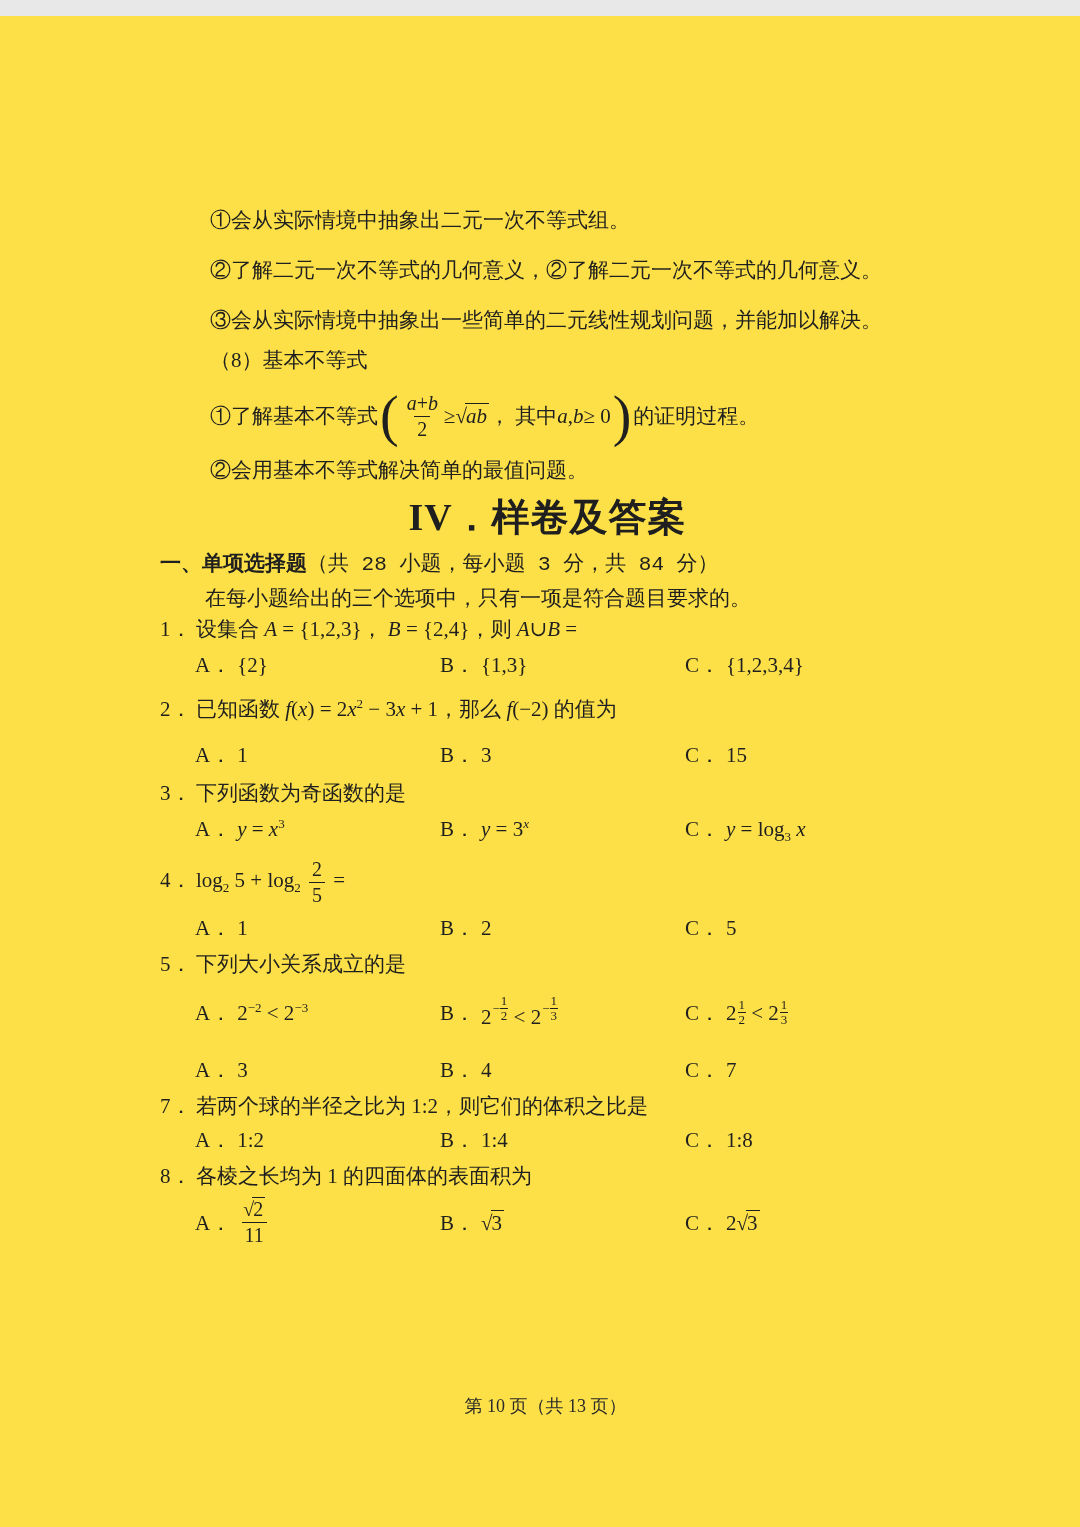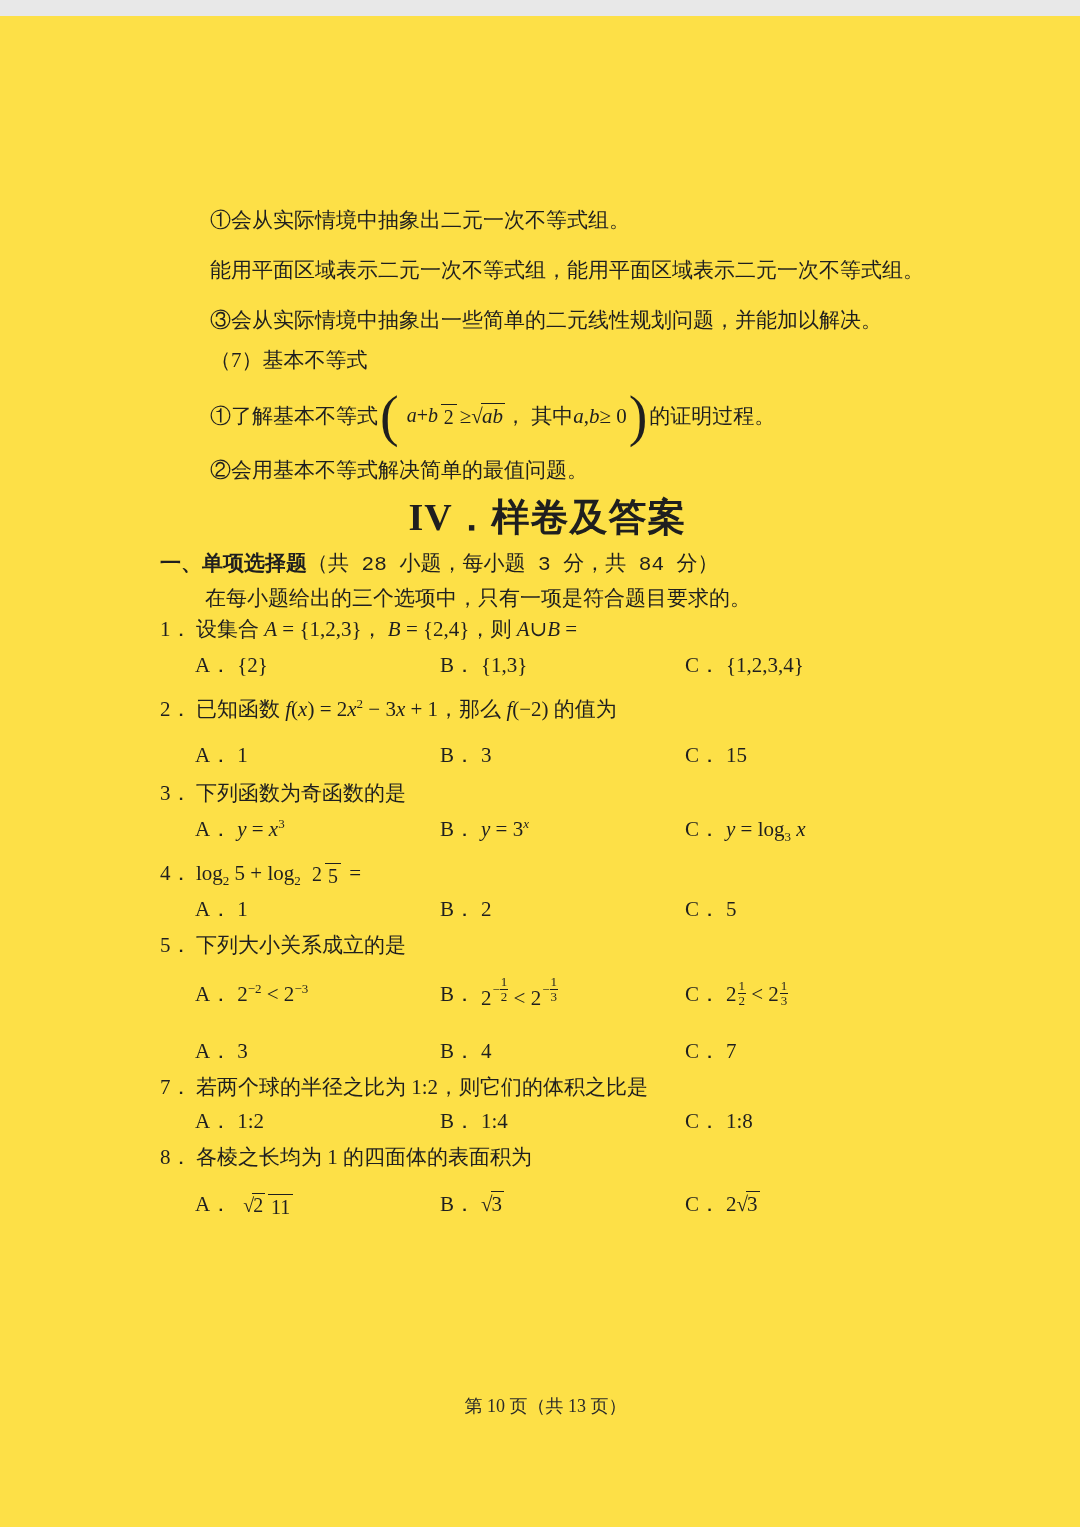--- a/index.html
+++ b/index.html
@@ -32,44 +32,44 @@
   .opts { display:flex; margin:0; line-height:30px; align-items:center; }
   .opt  { width:245px; display:flex; align-items:center; }
   .opt:first-child { margin-left:35px; }
   .opt:last-child  { width:auto; }
   .olabel { margin-right:6px; }
 
   
   .m i { font-style:italic; }
   sup { font-size:62%; vertical-align:super; line-height:0; }
   sub { font-size:62%; vertical-align:sub; line-height:0; }
-  .frac { display:inline-flex; flex-direction:row; align-items:center; vertical-align:middle; line-height:1.15; margin:0 3px; font-size:0.95em; }
+  .frac { display:inline-flex; flex-direction:column; align-items:center; vertical-align:middle; line-height:1.15; margin:0 3px; font-size:0.95em; }
   .frac .fn { padding:0 3px 1px; }
   .frac .fd { border-top:1.5px solid #1f1f1f; padding:1px 3px 0; }
   .sqrt { white-space:nowrap; }
   .sqrt .rad { border-top:1.5px solid #1f1f1f; padding:0 2px 0 1px; margin-left:-2px; }
   .exp { display:inline-flex; align-items:center; font-size:13px; line-height:1; vertical-align:11px; margin-left:1px; }
   .vf { display:inline-flex; flex-direction:column; align-items:center; line-height:1.05; }
   .vf .vd { border-top:1px solid #1f1f1f; padding:0 1px; }
   .bp { font-size:56px; line-height:0; vertical-align:middle; font-weight:200; padding:0 2px; }
 
   
   .footer { position:absolute; left:11px; right:0; top:1378px; text-align:center; font-size:18px; color:#2a2a2a; }
 </style>
 </head>
 <body>
 
 <div class="page">
   <div class="content">
 
     <div class="pre">
       <p>①会从实际情境中抽象出二元一次不等式组。</p>
-      <p>能用平面区域表示二元一次不等式组，能用平面区域表示二元一次不等式组。</p>
+      <p>②了解二元一次不等式的几何意义，②了解二元一次不等式的几何意义。</p>
       <p class="tight">③会从实际情境中抽象出一些简单的二元线性规划问题，并能加以解决。</p>
-      <p class="g4">（7）基本不等式</p>
+      <p class="g4">（8）基本不等式</p>
       <p class="formula-line m">①了解基本不等式<span class="bp">(</span><span class="frac">
             <span class="fn"><i>a</i>+<i>b</i></span>
             <span class="fd">2</span>
           </span> ≥ <span class="sqrt">√<span class="rad"><i>ab</i></span></span>， 其中<i>a</i>,<i>b</i> ≥ 0<span class="bp">)</span>的证明过程。</p>
       <p class="closing">②会用基本不等式解决简单的最值问题。</p>
     </div>
 
     <h1 class="heading">IV．样卷及答案</h1>
 
     <p class="sec-title"><b>一、单项选择题</b><span>（共 28 小题，每小题 3 分，共 84 分）</span></p>

